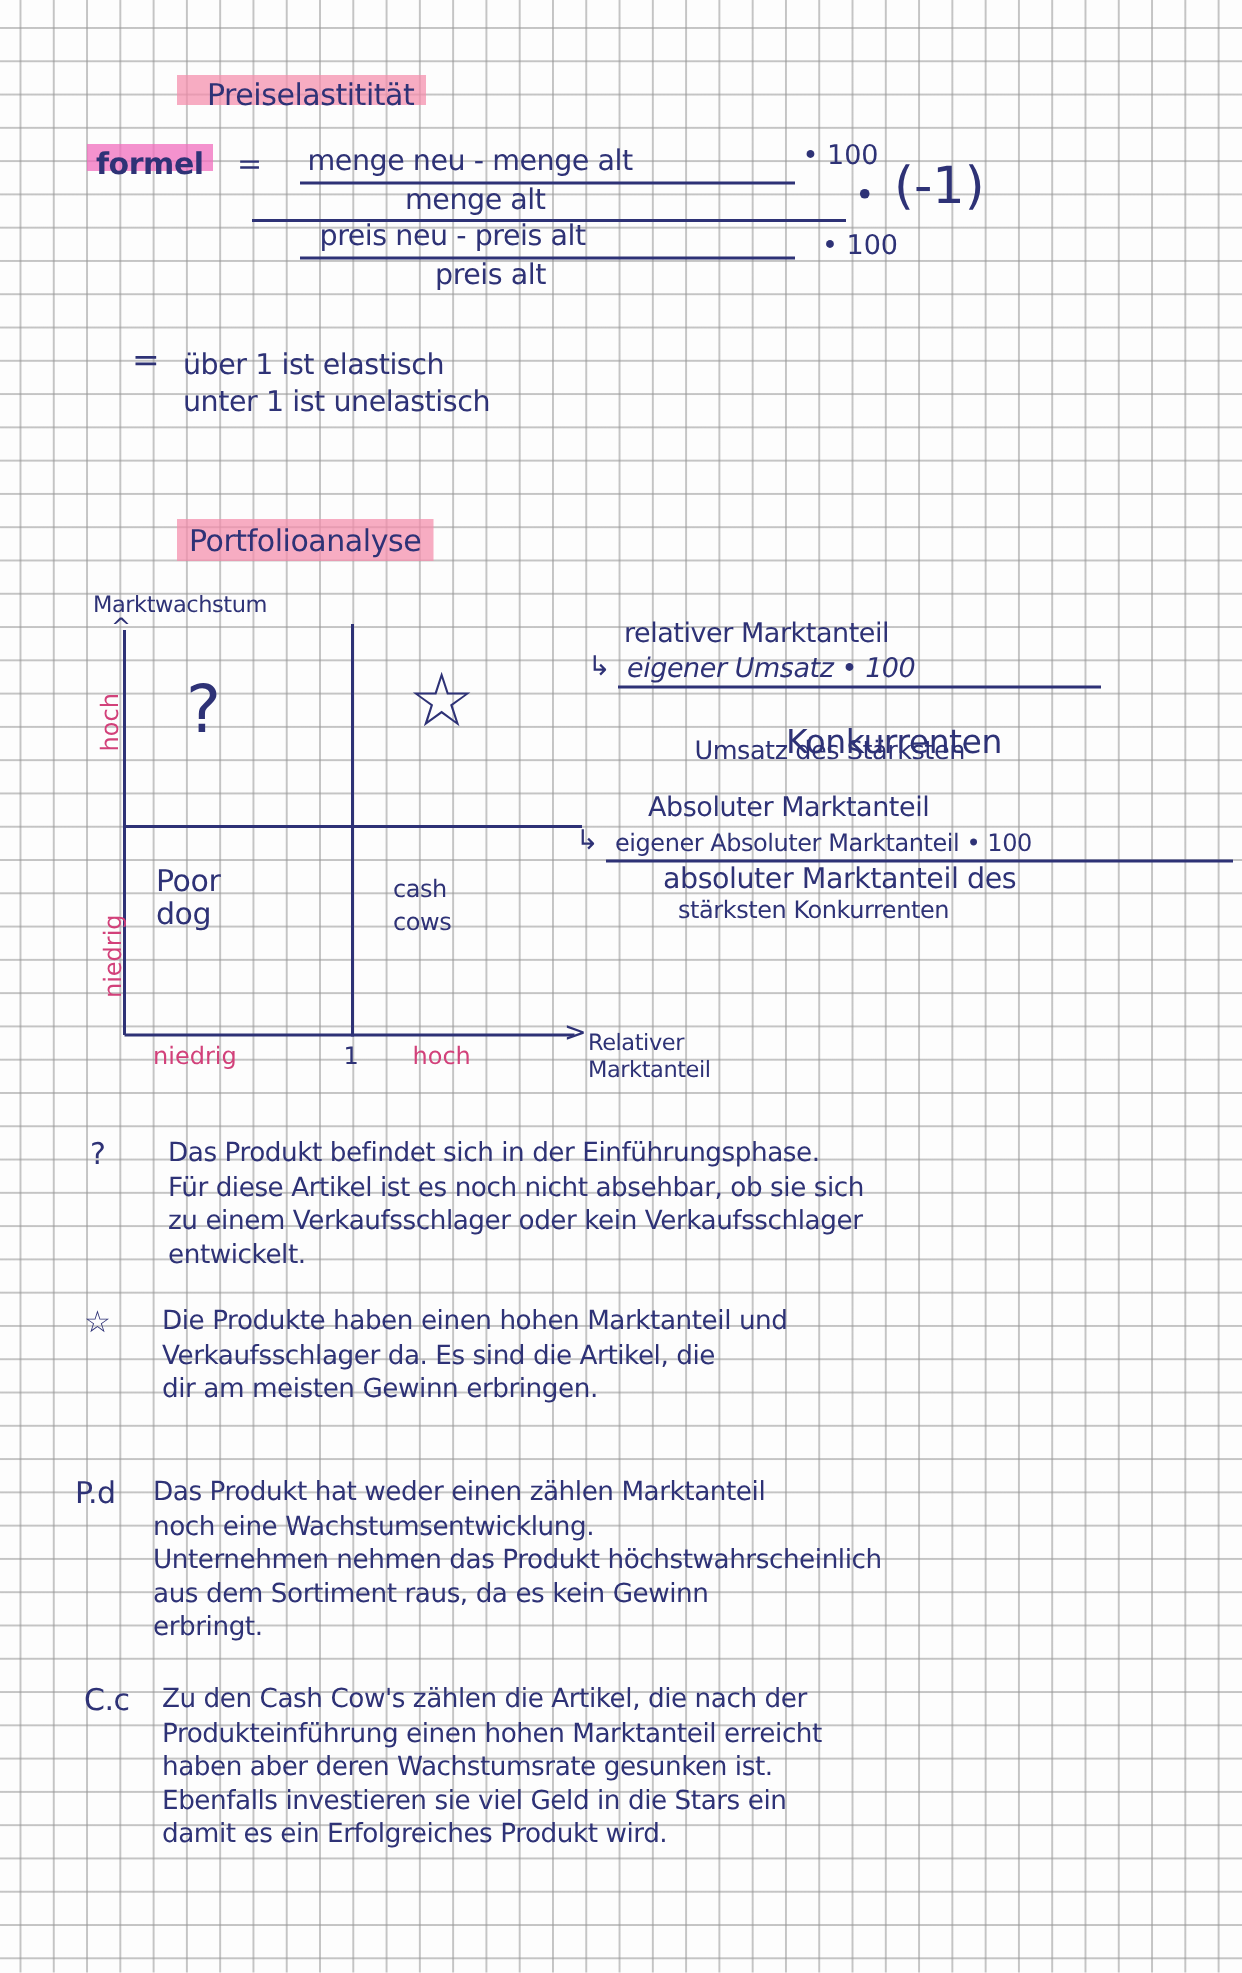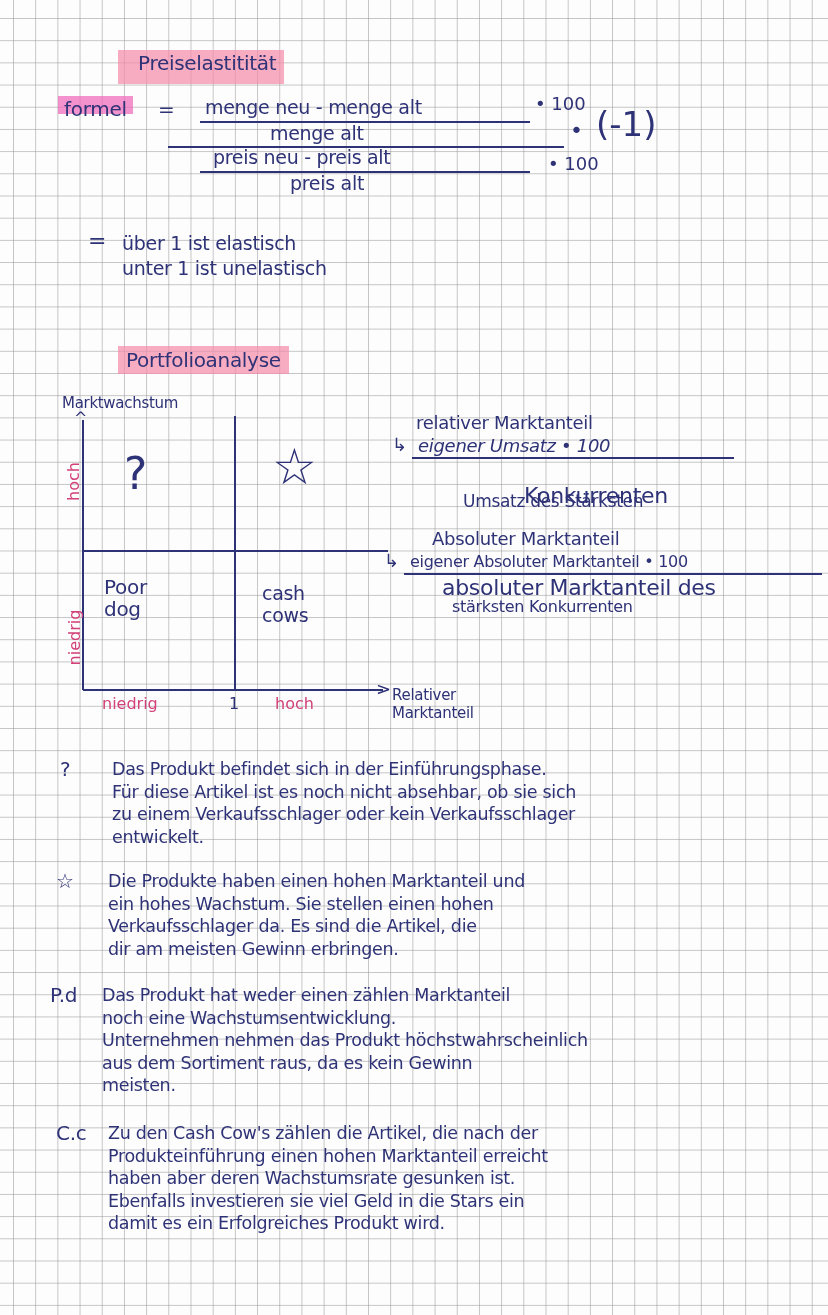--- a/index.html
+++ b/index.html
@@ -30,23 +30,23 @@
   .t22 { font-size: 22px; }
   .line { position: absolute; background: #2e3276; }
   .para { position: absolute; font-size: 17.5px; line-height: 22.5px; }
   .para .bullet { position: absolute; left: 0; top: 0; font-size: 20px; }
   .para .lines { margin-left: 52px; }
   .para .lines div { white-space: nowrap; }
 </style>
 </head>
 <body>
 
-<div class="abs hl t20 hand" style="left:118px; top:50px; height:34px; line-height:26px;padding-left:20px;">Preiselastitität</div>
+<div class="abs hl t20 hand" style="left:118px; top:50px; height:20px; line-height:26px;padding-left:20px;">Preiselastitität</div>
 
-<div class="abs hl-strong t20 hand ink" style="left:58px; top:96px; height:18px; line-height:26px;">formel</div>
+<div class="abs hl-strong t20 hand ink" style="left:58px; top:96px; height:18px; line-height:26px;font-weight:bold;">formel</div>
 <div class="abs t20 ink" style="left:158px; top:97px;">=</div>
 
 <div>
   <div class="abs t19 hand ink" style="left:205px; top:96px; white-space:nowrap;">menge neu - menge alt</div>
   <div class="line" style="left:200px; top:121px; width:330px; height:2px;"></div>
   <div class="abs t18 ink" style="left:535px; top:93px;">• 100</div>
   <div class="abs t19 hand ink" style="left:270px; top:122px; white-space:nowrap;">menge alt</div>
   <div class="line" style="left:168px; top:146px; width:396px; height:2px;"></div>
   <div class="abs t22 ink" style="left:570px; top:118px;">•</div>
   <div class="abs ink" style="left:596px; top:104px; font-size:34px;">(-1)</div>
@@ -84,72 +84,71 @@
     <div>Relativer</div>
     <div>Marktanteil</div>
   </div>
 
   <div class="abs ink" style="left:124px; top:448px; font-size:44px;">?</div>
   <div class="abs ink" style="left:272px; top:438px; font-size:50px;">☆</div>
   <div class="abs ink hand" style="left:104px; top:576px; font-size:20px; line-height:22px;">
     <div>Poor</div>
     <div>dog</div>
   </div>
-  <div class="abs ink hand" style="left:262px; top:582px; font-size:19px; line-height:22px;">
+  <div class="abs ink hand" style="left:262px; top:582px; font-size:16px; line-height:22px;">
     <div>cash</div>
     <div>cows</div>
   </div>
 </div>
 
 <div>
   <div class="abs ink hand t18" style="left:416px; top:412px;">relativer Marktanteil</div>
   <div class="abs ink t18" style="left:392px; top:434px;">↳</div>
   <div class="abs ink hand t18" style="left:418px; top:435px; white-space:nowrap;font-style:italic;">eigener Umsatz • 100</div>
   <div class="line" style="left:412px; top:457px; width:322px; height:2px;"></div>
   <div class="abs ink hand" style="left:463px; top:459px; font-size:17px;margin-top:32px;">Umsatz des Stärksten</div>
   <div class="abs ink hand" style="left:524px; top:483px; font-size:22px;">Konkurrenten</div>
 </div>
 
 <div>
   <div class="abs ink hand t18" style="left:432px; top:528px;">Absoluter Marktanteil</div>
   <div class="abs ink t18" style="left:384px; top:550px;">↳</div>
   <div class="abs ink hand" style="left:410px; top:552px; font-size:16px; white-space:nowrap;">eigener Absoluter Marktanteil • 100</div>
   <div class="line" style="left:404px; top:573px; width:418px; height:2px;"></div>
-  <div class="abs ink hand" style="left:442px; top:575px; font-size:22px;">absoluter Marktanteil des</div>
+  <div class="abs ink hand" style="left:442px; top:575px; font-size:19px;">absoluter Marktanteil des</div>
   <div class="abs ink hand" style="left:452px; top:597px; font-size:16px;">stärksten Konkurrenten</div>
 </div>
 
 <div class="para ink hand" style="left:60px; top:758px;">
   <span class="bullet">?</span>
   <div class="lines">
     <div>Das Produkt befindet sich in der Einführungsphase.</div>
     <div>Für diese Artikel ist es noch nicht absehbar, ob sie sich</div>
     <div>zu einem Verkaufsschlager oder kein Verkaufsschlager</div>
     <div>entwickelt.</div>
   </div>
 </div>
 
 <div class="para ink hand" style="left:56px; top:870px;">
   <span class="bullet">☆</span>
   <div class="lines">
     <div>Die Produkte haben einen hohen Marktanteil und</div>
-    <div>ein hohes Wachstum. Sie stellen einen hohen</div>
     <div>Verkaufsschlager da. Es sind die Artikel, die</div>
     <div>dir am meisten Gewinn erbringen.</div>
   </div>
 </div>
 
 <div class="para ink hand" style="left:50px; top:984px;">
   <span class="bullet">P.d</span>
   <div class="lines">
     <div>Das Produkt hat weder einen zählen Marktanteil</div>
     <div>noch eine Wachstumsentwicklung.</div>
     <div>Unternehmen nehmen das Produkt höchstwahrscheinlich</div>
     <div>aus dem Sortiment raus, da es kein Gewinn</div>
-    <div>meisten.</div>
+    <div>erbringt.</div>
   </div>
 </div>
 
 <div class="para ink hand" style="left:56px; top:1122px;">
   <span class="bullet">C.c</span>
   <div class="lines">
     <div>Zu den Cash Cow's zählen die Artikel, die nach der</div>
     <div>Produkteinführung einen hohen Marktanteil erreicht</div>
     <div>haben aber deren Wachstumsrate gesunken ist.</div>
     <div>Ebenfalls investieren sie viel Geld in die Stars ein</div>

